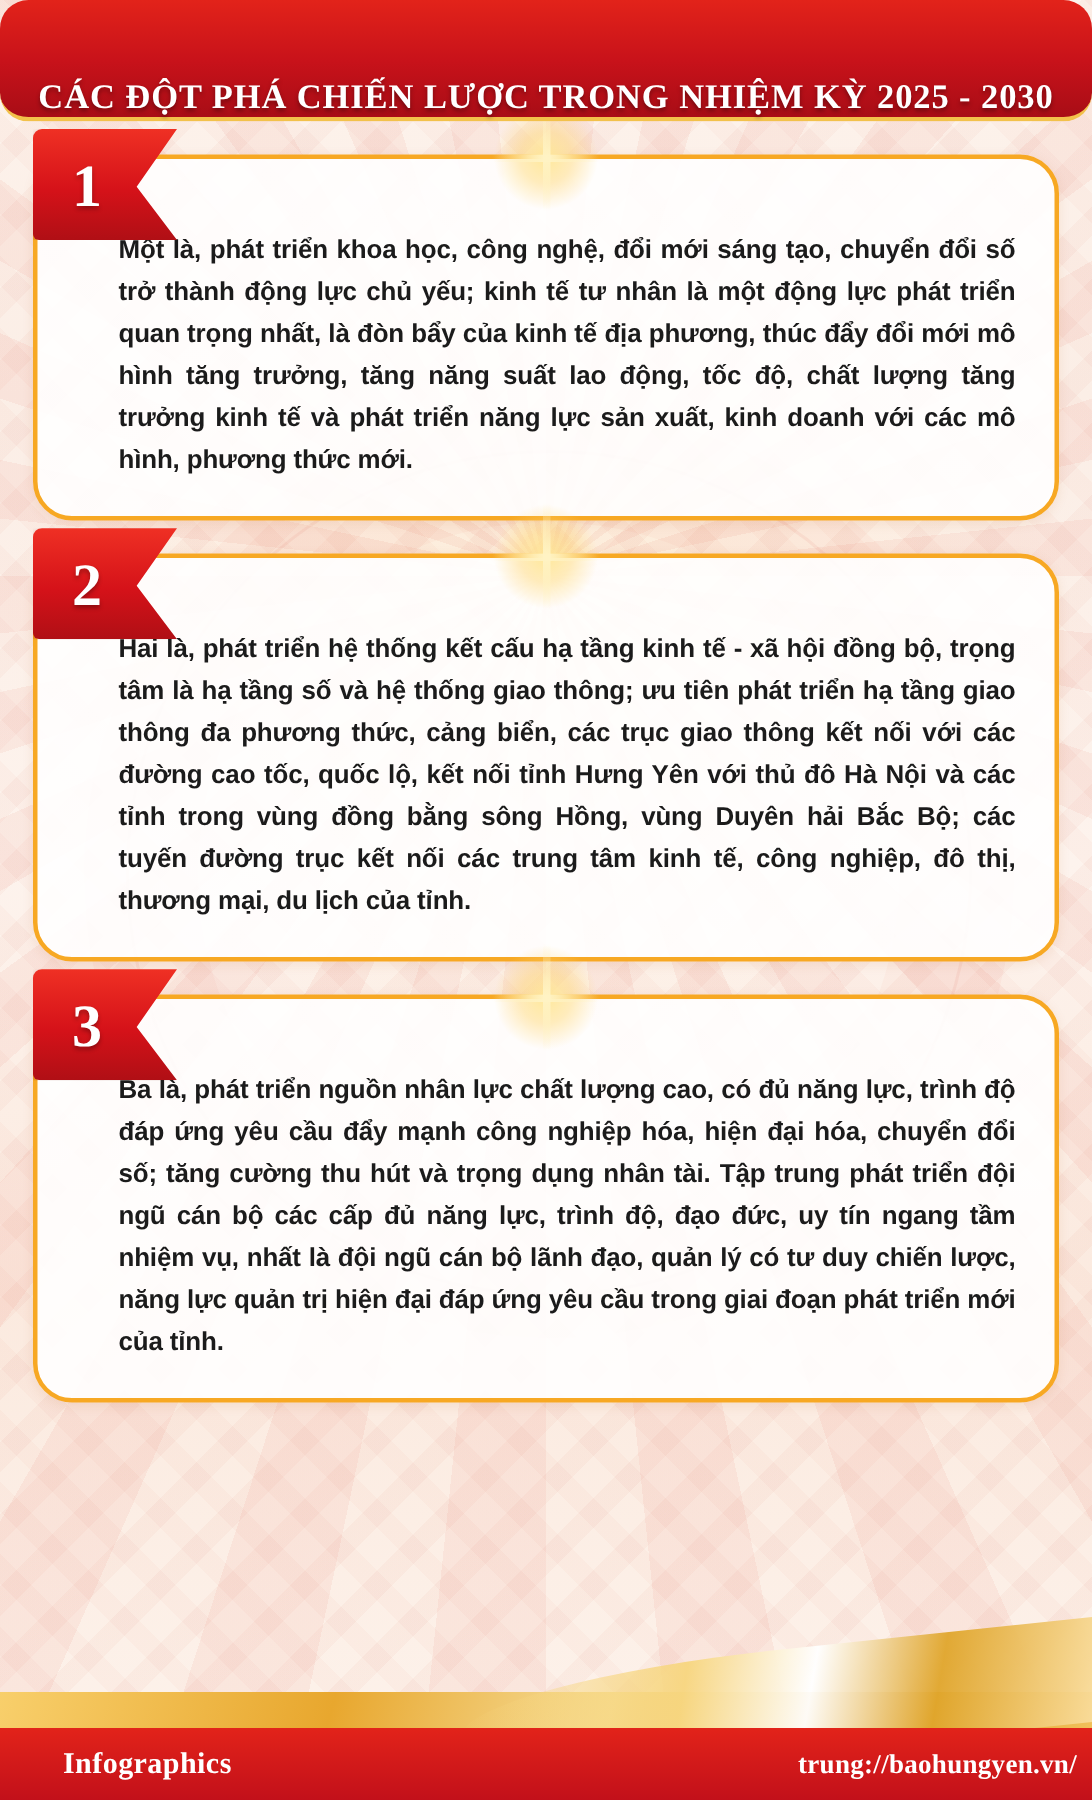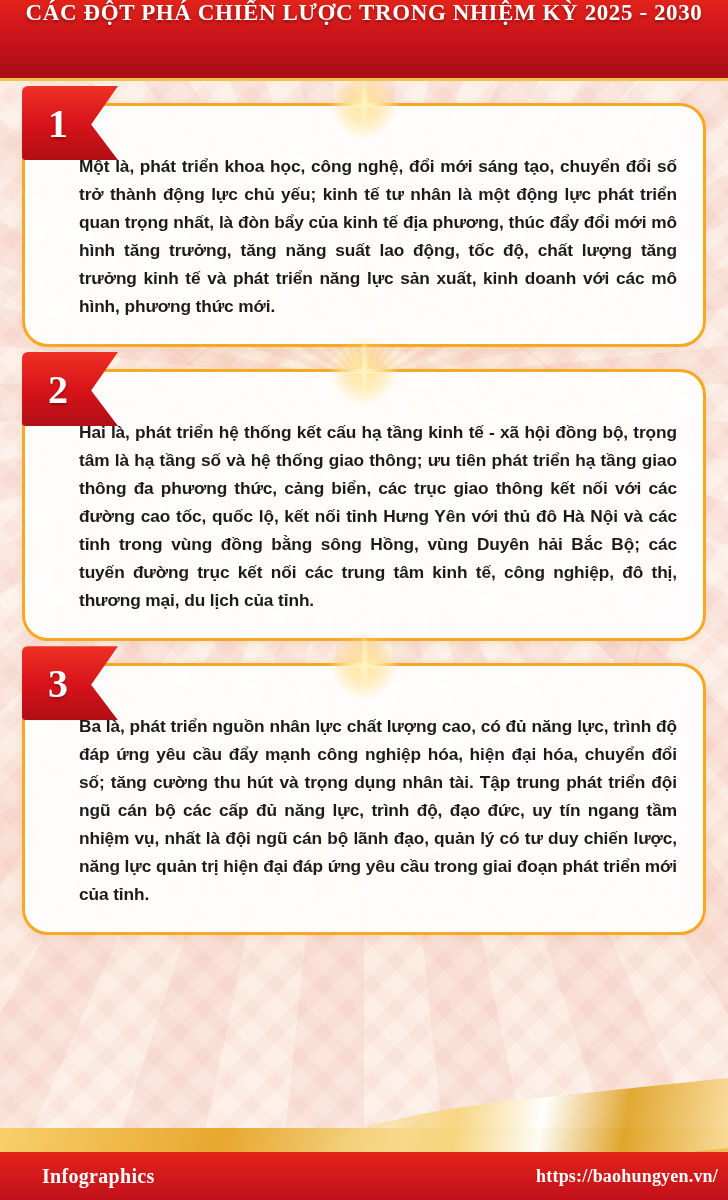--- a/index.html
+++ b/index.html
@@ -48,23 +48,24 @@
     pointer-events: none;
   }
 
   
   .header {
     position: relative;
     height: 78px;
     background: linear-gradient(180deg, #e2231a 0%, #c8121a 52%, #a80d16 100%);
     border-bottom: 3px solid #f2c14b;
     display: flex;
-    align-items: flex-start;
+    align-items: flex-end;
     justify-content: center;
     z-index: 5;
+    border-radius: 19px;
   }
   .header-title {
     color: #ffffff;
     font-size: 23px;
     font-weight: bold;
     letter-spacing: 0.6px;
     text-align: center;
     font-family: "Liberation Serif", serif;
     text-shadow: 0 2px 3px rgba(0,0,0,0.35);
     padding: 0 14px;
@@ -294,16 +295,16 @@
     </div>
 
   </div>
 
   <div class="footer">
     <div class="footer-gold"></div>
     <div class="footer-swoosh"></div>
     <div class="footer-red"></div>
     <div class="footer-inner">
       <div class="footer-label">Infographics</div>
-      <div class="footer-url">https://baohungyen.vn/</div>
+      <div class="footer-url">trung://baohungyen.vn/</div>
     </div>
   </div>
 </div>
 
 </body></html>

